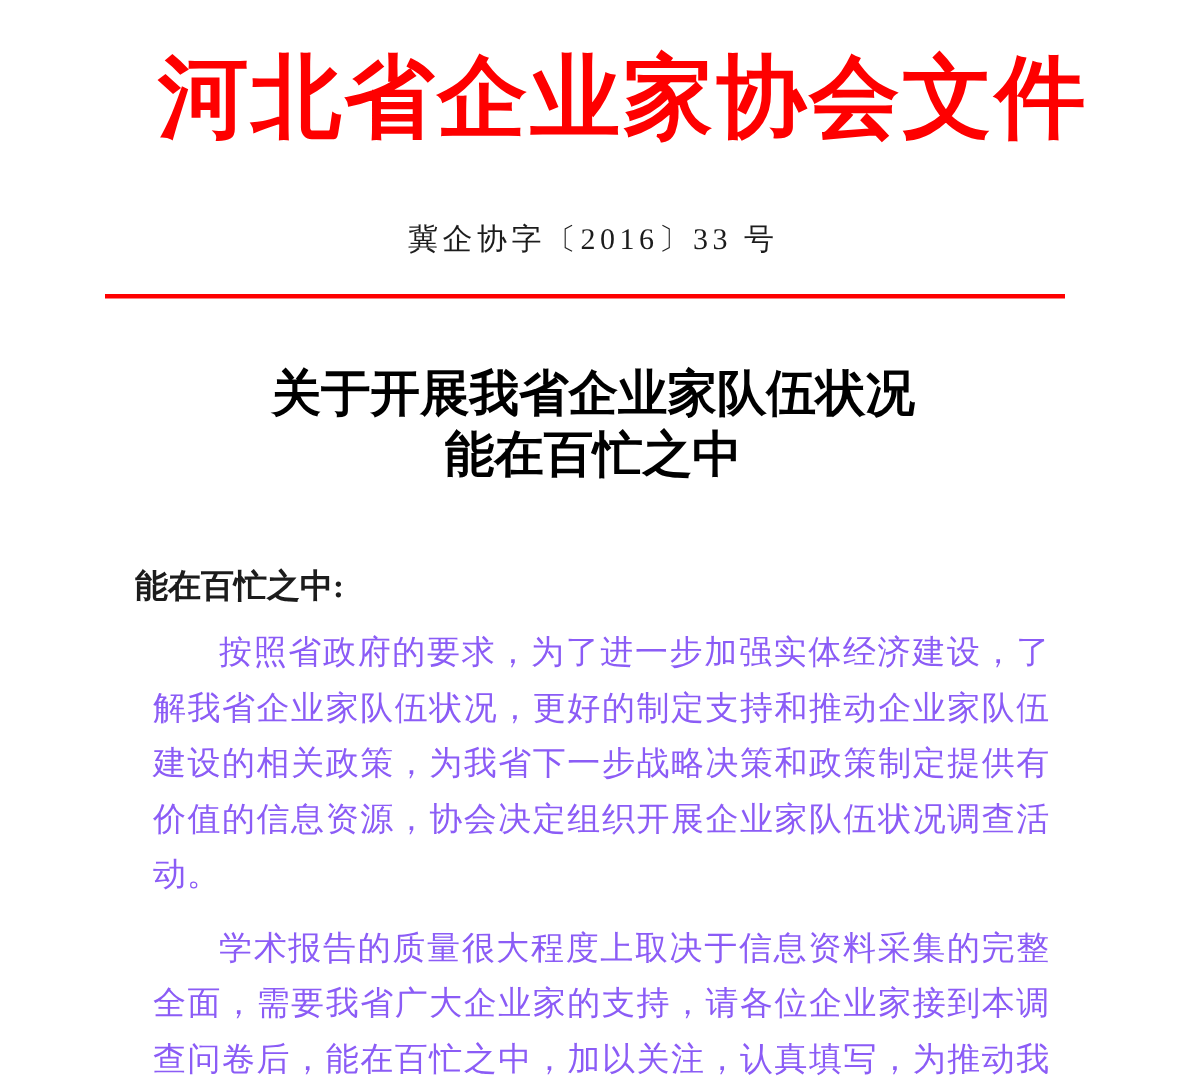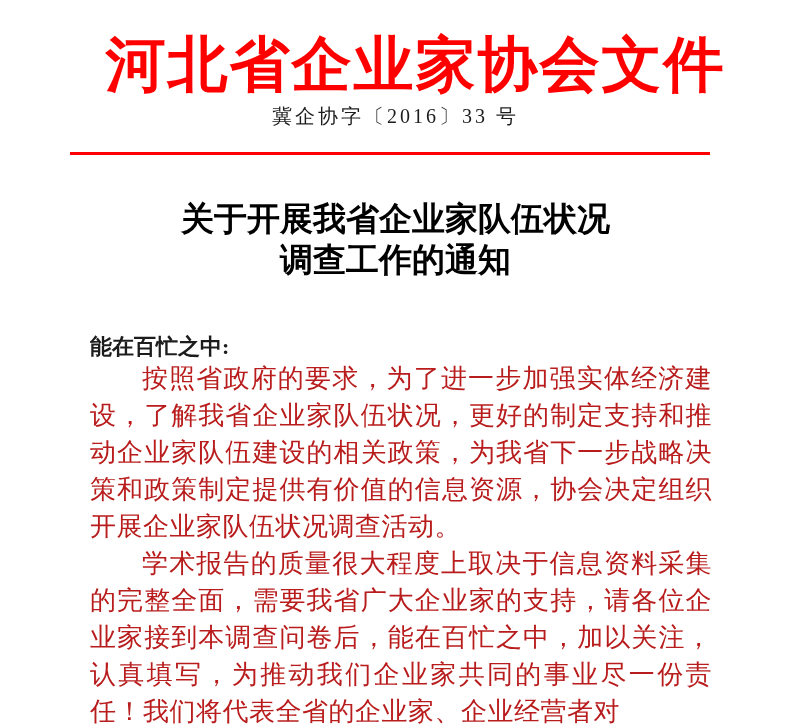--- a/index.html
+++ b/index.html
@@ -21,20 +21,21 @@
     text-align: center;
     font-size: 60px;
     line-height: 78px;
     font-weight: bold;
     color: #fe0000;
     letter-spacing: 2px;
     white-space: nowrap;
     padding-left: 40px;
   }
   .doc-number {
+    margin-top: 44px;
     text-align: center;
     font-size: 20px;
     line-height: 24px;
     letter-spacing: 3px;
     color: #1c1c1c;
   }
   .red-divider {
     margin: 24px 0 0 70px;
     width: 640px;
     height: 3px;
@@ -55,45 +56,45 @@
     margin: 52px 79px 0 90px; 
     text-align: justify;
   }
   .salutation {
     font-weight: bold;
     font-size: 22px;
     line-height: 27px;
     margin: 0;
   }
   .body-paragraph {
-    margin: 0;
-    font-size: 26px;
+    margin: 12px;
+    font-size: 22px;
     line-height: 37px;
     text-indent: 2em;
     letter-spacing: 0.5px;
-    color: #b91c1c;
+    color: #8b5cf6;
   }
   .body-paragraph:first-of-type {
     margin-top: 9px;
   }
 </style>
 </head>
 <body>
 
 <div class="page">
 
   <div class="org-title">河北省企业家协会文件</div>
 
   <div class="doc-number">冀企协字〔2016〕33 号</div>
 
   <div class="red-divider"></div>
 
   <div class="doc-title">
     <span class="title-line">关于开展我省企业家队伍状况</span>
-    <span class="title-line">调查工作的通知</span>
+    <span class="title-line">能在百忙之中</span>
   </div>
 
   <div class="body-block">
     <p class="salutation">能在百忙之中:</p>
 
     <p class="body-paragraph">按照省政府的要求，为了进一步加强实体经济建设，了解我省企业家队伍状况，更好的制定支持和推动企业家队伍建设的相关政策，为我省下一步战略决策和政策制定提供有价值的信息资源，协会决定组织开展企业家队伍状况调查活动。</p>
 
     <p class="body-paragraph">学术报告的质量很大程度上取决于信息资料采集的完整全面，需要我省广大企业家的支持，请各位企业家接到本调查问卷后，能在百忙之中，加以关注，认真填写，为推动我们企业家共同的事业尽一份责任！我们将代表全省的企业家、企业经营者对</p>
   </div>
 

